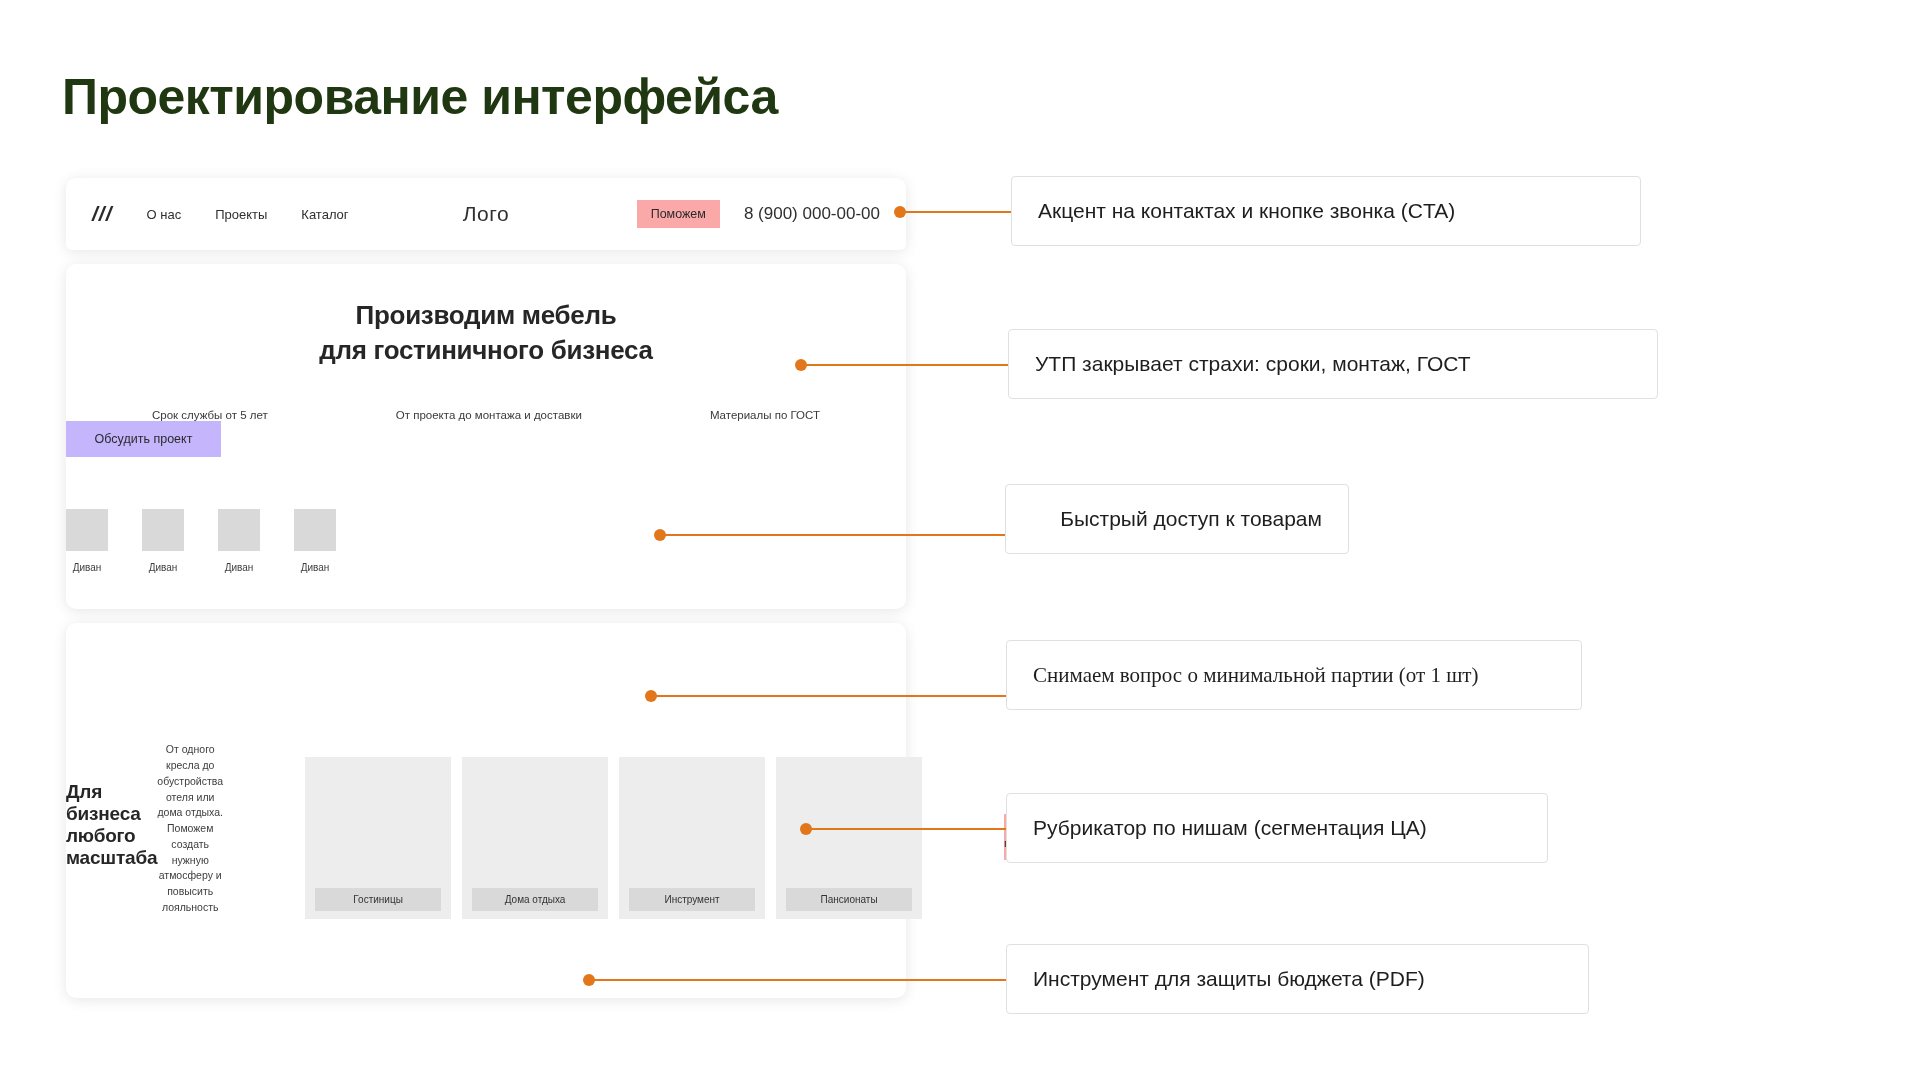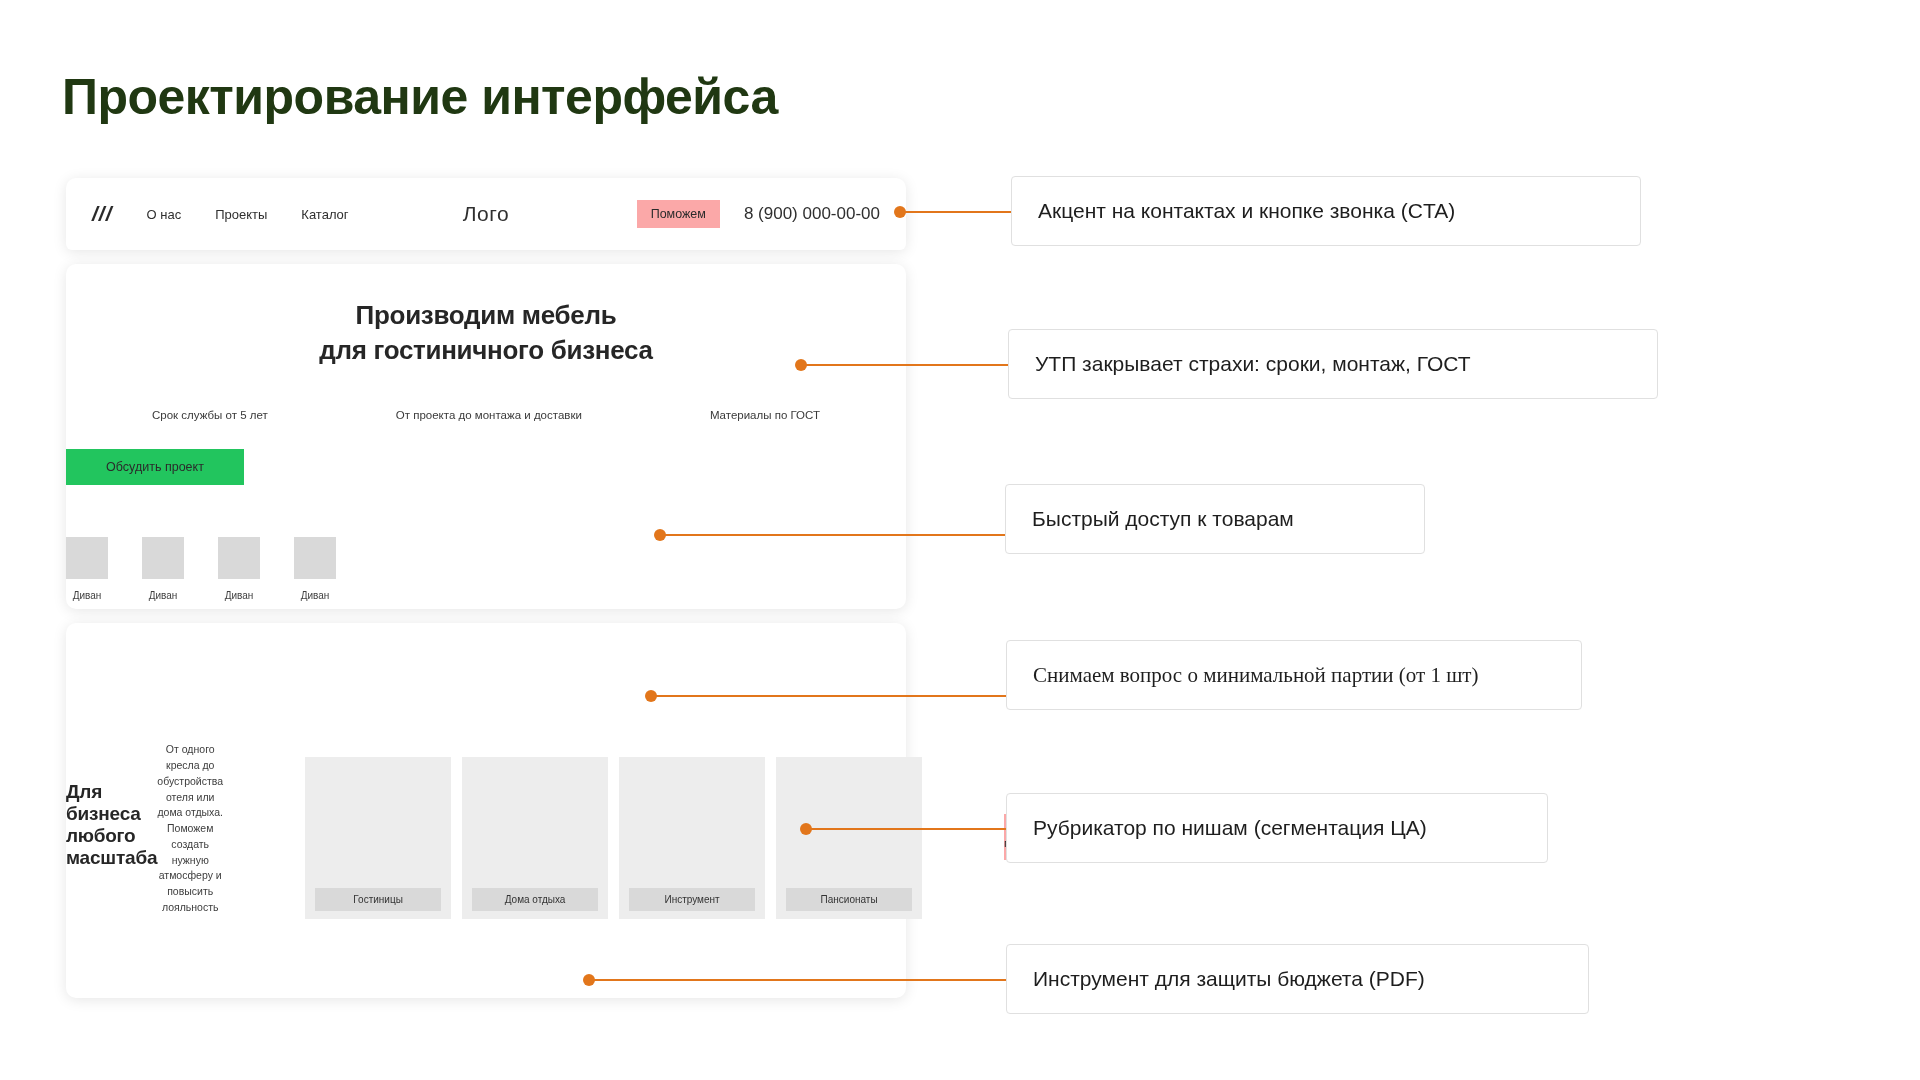--- a/index.html
+++ b/index.html
@@ -68,24 +68,23 @@
     font-size: 26px; font-weight: 700; color: #262626;
     text-align: center; line-height: 1.33; letter-spacing: -0.3px;
   }
   .hero-benefits {
     display: flex; width: 100%;
     padding: 0 86px; margin-top: 42px;
     justify-content: space-between;
   }
   .benefit { font-size: 11.5px; color: #3a3a3a; white-space: nowrap; }
   .btn-hero {
-    margin-top: 28px;
-    background: #22c55e; color: #2b2b2b;
+    background: #c4b5fd; color: #2b2b2b;
     font-size: 12.5px; border: none;
-    padding: 11px 0; width: 178px; text-align: center;
+    padding: 11px 0; width: 155px; text-align: center;
   }
   .thumbs { display: flex; gap: 34px; margin-top: 52px; }
   .thumb { display: flex; flex-direction: column; align-items: center; }
   .thumb-box { width: 42px; height: 42px; background: #D9D9D9; }
   .thumb-label { margin-top: 11px; font-size: 10px; color: #404040; }
 
   
   .seg-card {
     margin-top: 14px; height: 375px;
     display: flex; flex-direction: row; align-items: center;
@@ -228,21 +227,21 @@
     <div class="leader-line" style="left:801px; top:364px; width:209px;"></div>
   </div>
   <div class="callout" style="left:1008px; top:329px; width:650px;">
     <span>УТП закрывает страхи: сроки, монтаж, ГОСТ</span>
   </div>
 
   <div class="leader">
     <div class="leader-dot" style="left:654px; top:529px;"></div>
     <div class="leader-line" style="left:660px; top:534px; width:345px;"></div>
   </div>
-  <div class="callout" style="left:1005px; top:484px; width:420px;">
+  <div class="callout" style="left:1005px; top:484px; width:344px;justify-content:flex-end;">
     <span>Быстрый доступ к товарам</span>
   </div>
 
   <div class="leader">
     <div class="leader-dot" style="left:645px; top:690px;"></div>
     <div class="leader-line" style="left:651px; top:695px; width:355px;"></div>
   </div>
   <div class="callout" style="left:1006px; top:640px; width:576px;font-family:Liberation Serif, serif;">
     <span>Снимаем вопрос о минимальной партии (от 1 шт)</span>
   </div>

